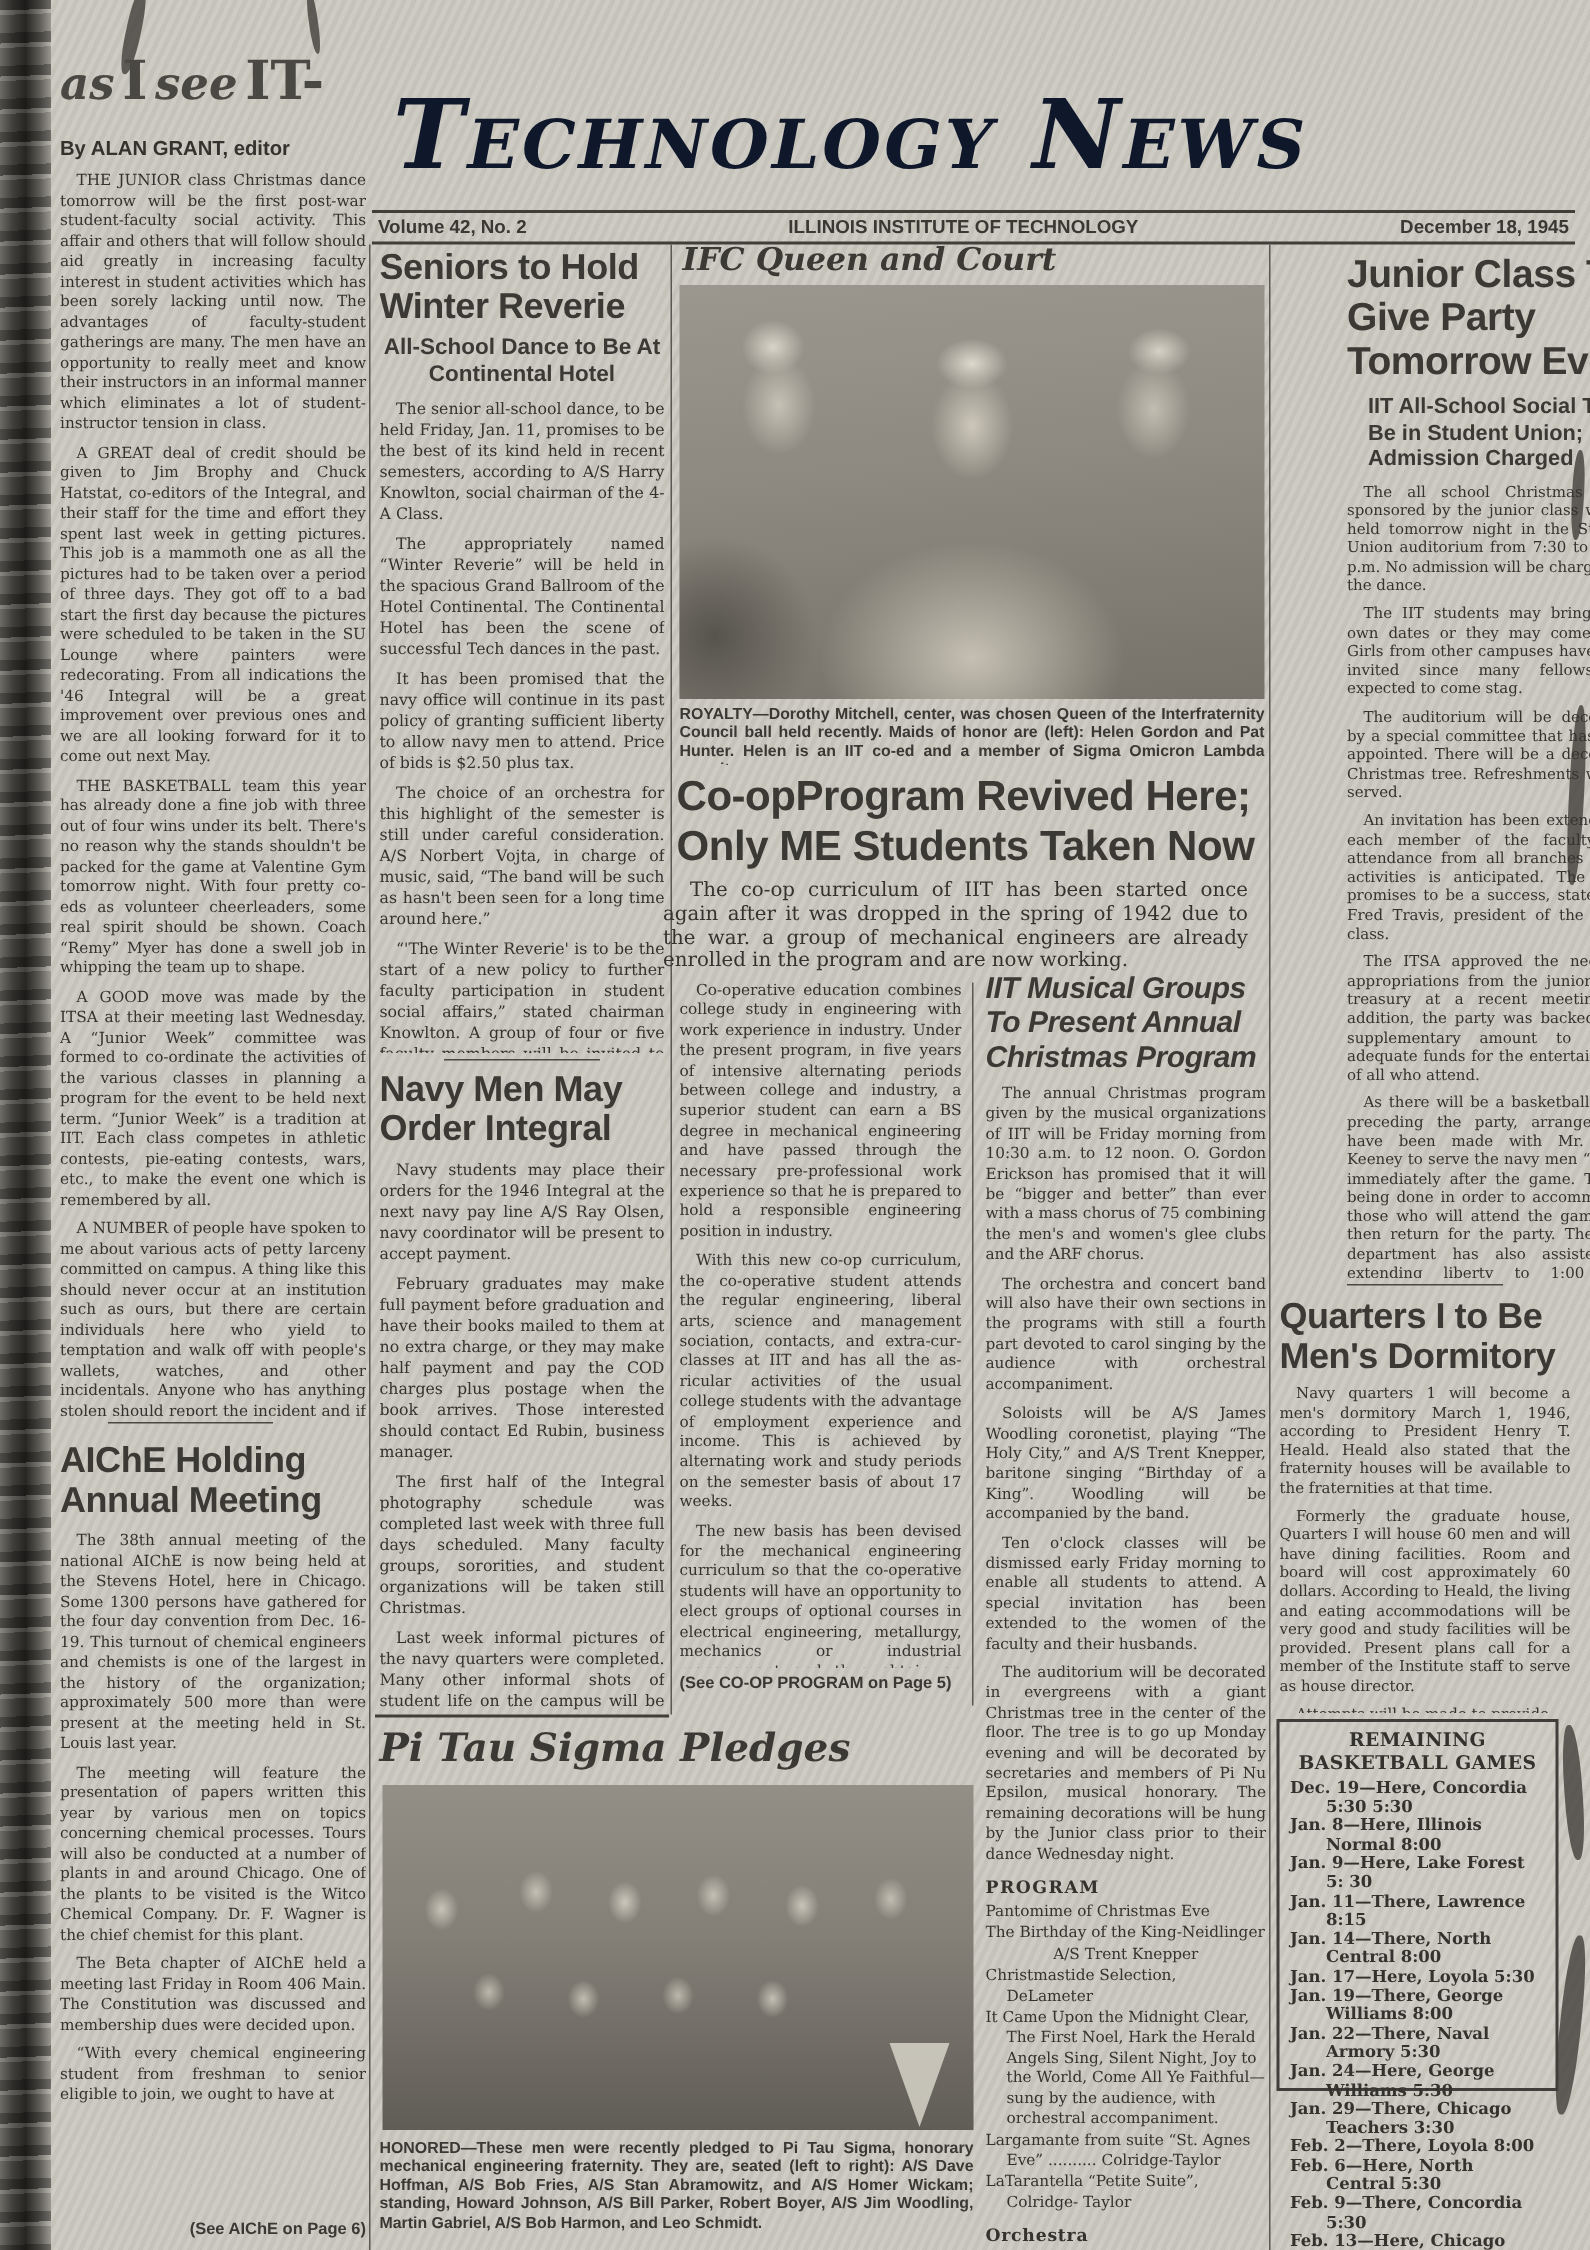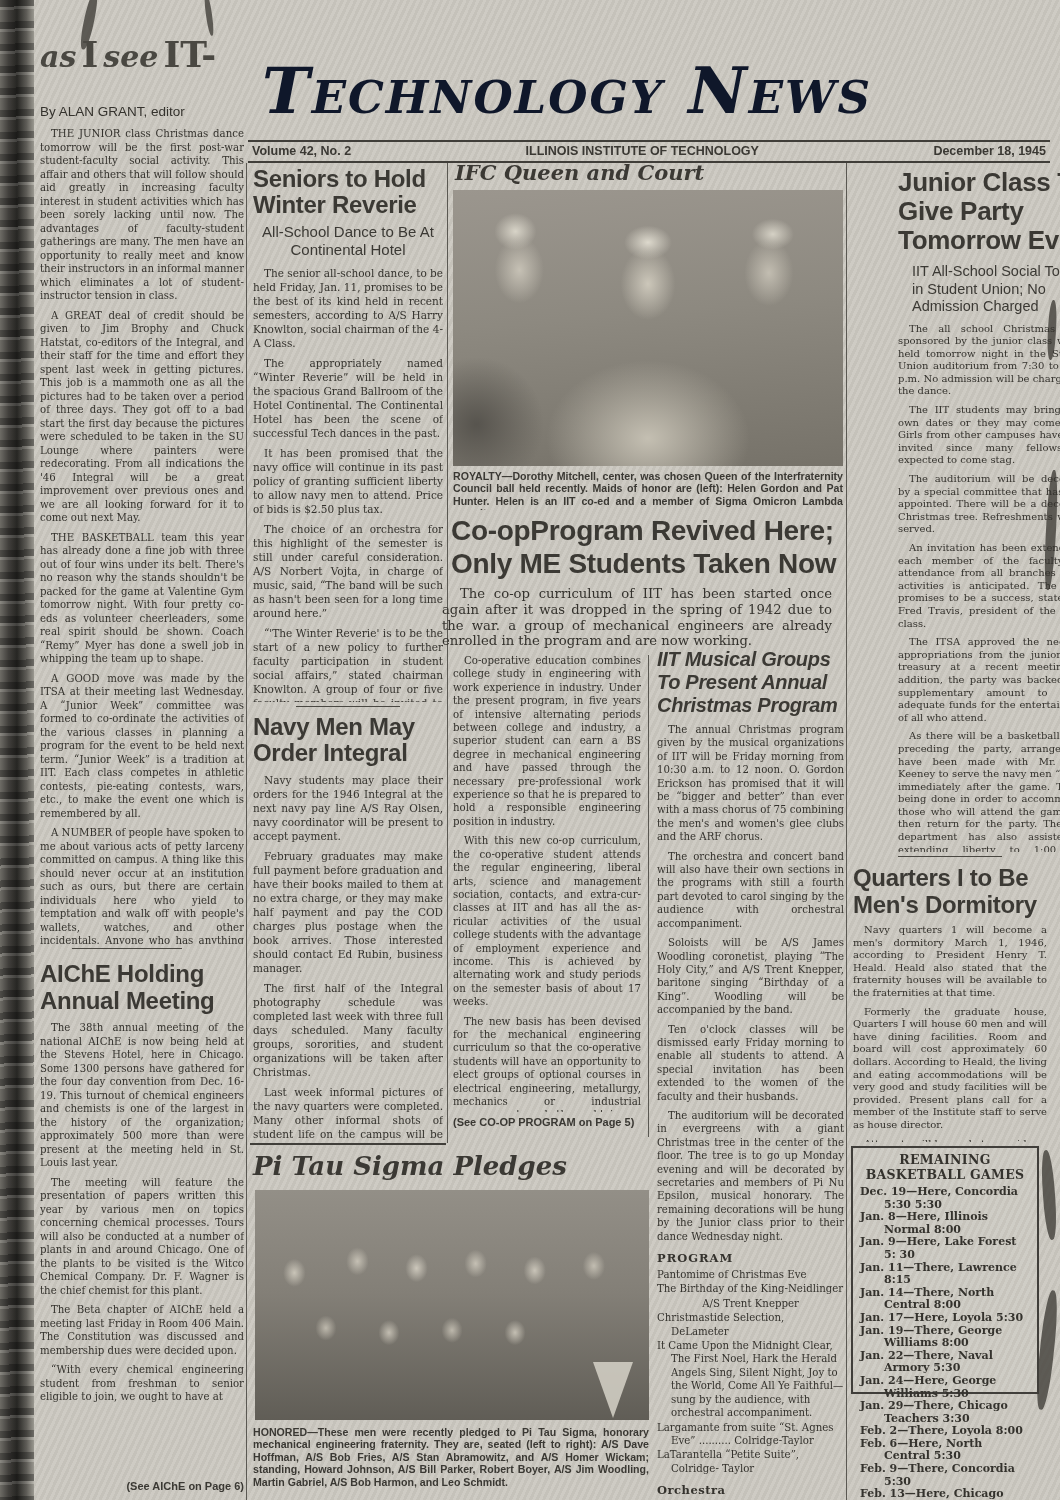--- a/index.html
+++ b/index.html
@@ -21,35 +21,35 @@
   
   .mast{font-family:"DejaVu Serif",serif;font-style:italic;font-weight:700;
         font-variant:small-caps;font-size:64px;letter-spacing:2px;color:#0f172a;
         text-align:left;line-height:90px;}
   .dateline{display:flex;justify-content:space-between;align-items:center;
         font-family:"Liberation Sans",sans-serif;font-weight:700;font-size:12.5px;color:#3a3833;}
   
   .hl{font-family:"Liberation Sans",sans-serif;font-weight:700;color:#3b3934;letter-spacing:-.3px;}
   .hl-it-serif{font-family:"DejaVu Serif",serif;font-style:italic;font-weight:700;color:#3b3934;}
   .hl-it-sans{font-family:"Liberation Sans",sans-serif;font-style:italic;font-weight:700;color:#3b3934;letter-spacing:-.3px;}
-  .subhead{font-family:"Liberation Sans",sans-serif;font-weight:400;color:#3b3934;}
+  .subhead{font-family:"Liberation Sans",sans-serif;font-weight:700;color:#3b3934;}
   
   .bt p{margin:0 0 6px;text-align:justify;text-indent:11px;}
   .fs-left p{font-size:10.2px;line-height:13.5px;}
   .fs-mid p{font-size:10.5px;line-height:14px;}
   .fs-sub p{font-size:10.2px;line-height:13.4px;}
   .fs-right p{font-size:10px;line-height:12.6px;}
   .lead{font-size:13.2px;line-height:15.8px;text-align:justify;text-indent:18px;}
   .caption{font-family:"Liberation Sans",sans-serif;font-weight:700;font-size:10.6px;
         line-height:12.4px;color:#3a3833;text-align:justify;}
   .jumpline{font-family:"Liberation Sans",sans-serif;font-weight:700;font-size:11px;
         color:#3a3833;text-align:right;margin-top:2px;padding-right:6px;}
   .ed-title-script{font-family:"DejaVu Serif",serif;font-style:italic;font-weight:700;font-size:30px;color:#4a4842;}
   .ed-title-caps{font-family:"DejaVu Serif",serif;font-weight:700;font-size:36px;color:#4a4842;}
-  .byline{font-family:"Liberation Sans",sans-serif;font-weight:400;font-size:13.5px;margin:20px 0 8px;}
+  .byline{font-family:"Liberation Sans",sans-serif;font-weight:700;font-size:13.5px;margin:8px 0 8px;}
   
   .prog-h{font-size:11.5px;font-weight:700;text-align:left;margin:8px 0 3px;letter-spacing:1px;}
   .prog-i{font-size:10.2px;line-height:13.4px;padding-left:14px;text-indent:-14px;margin-bottom:1px;}
   .prog-c{text-align:center;padding-left:0;text-indent:0;}
   
   .photo-ifc{background:
     radial-gradient(ellipse 34px 46px at 17% 29%,#c6c1b5 0%,rgba(198,193,181,0) 72%),
     radial-gradient(ellipse 30px 26px at 16% 15%,#d8d4c8 0%,rgba(216,212,200,0) 70%),
     radial-gradient(ellipse 38px 50px at 50% 34%,#ccc7ba 0%,rgba(204,199,186,0) 72%),
     radial-gradient(ellipse 34px 24px at 50% 19%,#ddd9cd 0%,rgba(221,217,205,0) 70%),
@@ -148,21 +148,21 @@
       <p>“'The Winter Reverie' is to be the start of a new policy to further faculty participation in student social affairs,” stated chairman Knowlton. A group of four or five faculty members will be invited to each such event; a different group to each, so that all may more readily become acquainted with the extra-curricular activities of the students.</p>
     </div>
   </div>
   <div class="abs divider" style="left:296px;top:706px;width:104px;"></div>
 
   <div class="abs" style="left:253px;top:714px;width:190px;height:426px;overflow:hidden;">
     <div class="hl" style="font-size:24px;line-height:26px;margin-bottom:7px;">Navy Men May Order Integral</div>
     <div class="bt fs-mid">
       <p>Navy students may place their orders for the 1946 Integral at the next navy pay line A/S Ray Olsen, navy coordinator will be present to accept payment.</p>
       <p>February graduates may make full payment before graduation and have their books mailed to them at no extra charge, or they may make half payment and pay the COD charges plus postage when the book arrives. Those interested should contact Ed Rubin, business manager.</p>
-      <p>The first half of the Integral photography schedule was completed last week with three full days scheduled. Many faculty groups, sororities, and student organizations will be taken after Christmas.</p>
+      <p>The first half of the Integral photography schedule was completed last week with three full days scheduled. Many faculty groups, sororities, and student organizations will be taken still Christmas.</p>
       <p>Last week informal pictures of the navy quarters were completed. Many other informal shots of student life on the campus will be taken during the coming weeks. Assignments for the first 60 pages</p>
     </div>
 
   </div>
 
   <div class="abs hrule" style="left:250px;top:1143px;width:196px;height:1.5px;"></div>
   <div class="abs hl-it-serif" style="left:253px;top:1151px;width:390px;font-size:26px;">Pi Tau Sigma Pledges</div>
   <div class="abs photo-pitau" style="left:255px;top:1190px;width:394px;height:230px;">
     <div class="pennant"></div>
   </div>

